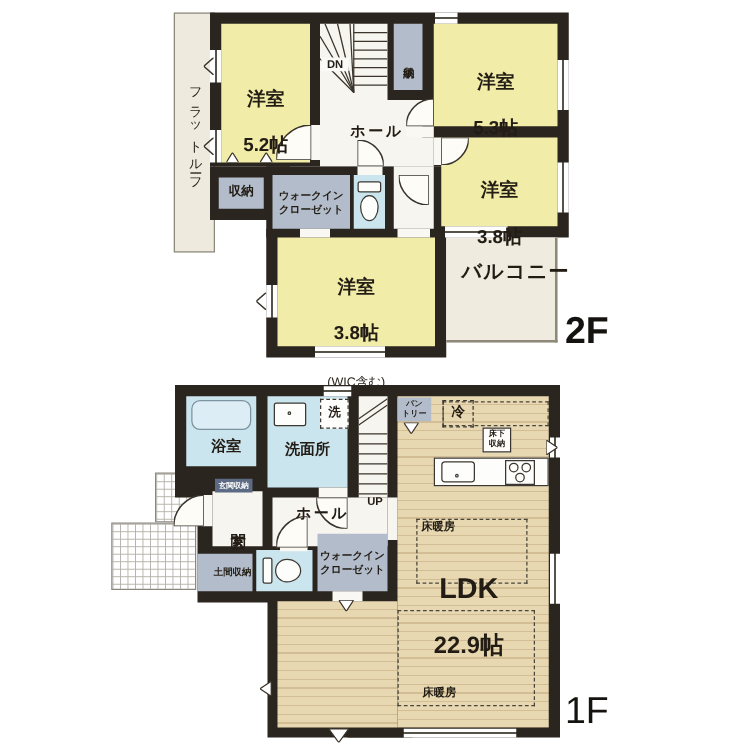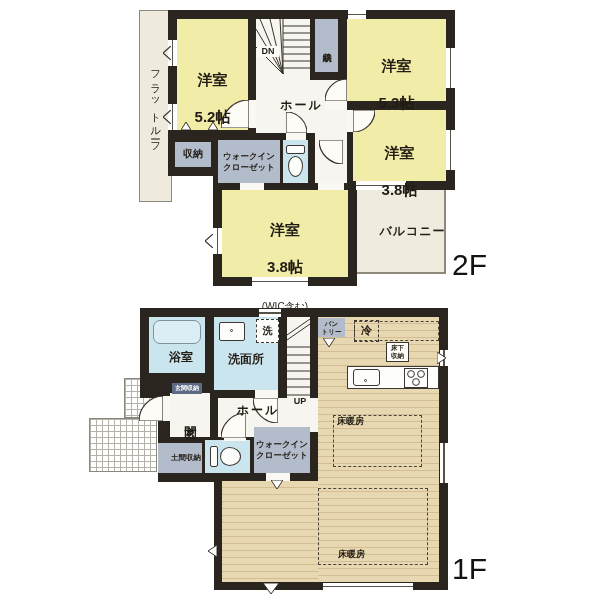--- a/index.html
+++ b/index.html
@@ -142,22 +142,22 @@
   <div class="abs lbl" style="left:256px;top:98px;width:91px;font-size:12px;letter-spacing:2px;">ホール</div>
   <div class="abs lbl" style="left:353px;top:125px;width:93px;font-size:15px;">
     <span>洋室</span><br>
     <span>3.8帖</span>
   </div>
   <div class="abs lbl" style="left:222px;top:202px;width:126px;font-size:15px;">
     <span>洋室</span><br>
     <span>3.8帖</span><br>
     <span style="font-size:10px;font-weight:normal;">(WIC含む)</span>
   </div>
-  <div class="abs lbl" style="left:357px;top:224px;width:111px;font-size:12px;letter-spacing:1px;font-weight:600;">バルコニー</div>
-  <div class="abs floorlabel" style="left:452px;top:248px;">2F</div>
+  <div class="abs lbl" style="left:357px;top:208px;width:111px;font-size:16px;letter-spacing:1px;font-weight:600;">バルコニー</div>
+  <div class="abs floorlabel" style="left:452px;top:248px;font-weight:bold;">2F</div>
 
   <div class="abs porch" style="left:124px;top:378px;width:40px;height:40px;"></div>
   <div class="abs porch" style="left:89px;top:418px;width:68px;height:54px;"></div>
 
   <div class="abs wall" style="left:140px;top:308px;width:178px;height:90px;"></div>
   <div class="abs wall" style="left:278px;top:308px;width:170px;height:282px;"></div>
   <div class="abs wall" style="left:158px;top:378px;width:172px;height:104px;"></div>
   <div class="abs wall" style="left:214px;top:470px;width:116px;height:120px;"></div>
 
   <div class="abs blue" style="left:149px;top:317px;width:56px;height:56px;"></div>
@@ -265,15 +265,19 @@
   <svg class="abs" style="left:323px;top:338px;" width="12" height="9">
       <polygon points="0,0 12,0 6,9" fill="#fff" stroke="#3a342c" stroke-width="1"></polygon>
     </svg>
 
   <div class="abs lbl" style="left:149px;top:350px;width:64px;font-size:12px;">浴室</div>
   <div class="abs lbl" style="left:214px;top:352px;width:64px;font-size:12px;">洗面所</div>
   <div class="abs flex" style="left:176px;top:398px;width:28px;height:38px;">
     <span class="lbl vert" style="font-size:12px;">玄関</span>
   </div>
   <div class="abs lbl" style="left:218px;top:403px;width:80px;font-size:12px;letter-spacing:2px;">ホール</div>
+  <div class="abs lbl" style="left:330px;top:436px;width:90px;">
+    <span style="font-size:23px;">LDK</span><br>
+    <span style="font-size:19px;">22.9帖</span>
+  </div>
   <div class="abs floorlabel" style="left:452px;top:552px;">1F</div>
 
 </div>
 
 </body></html>

